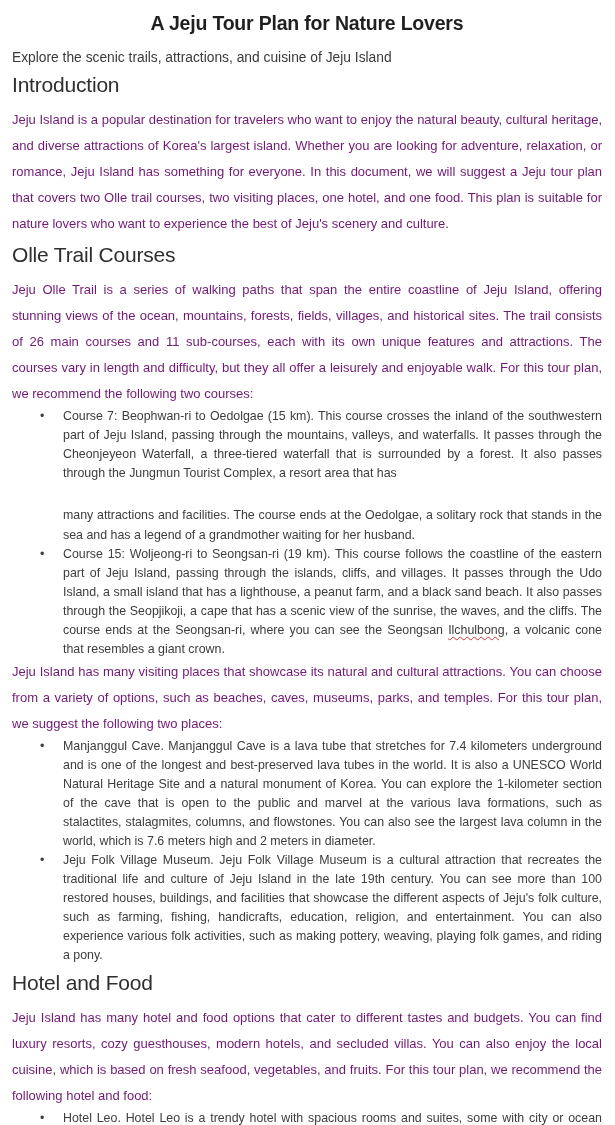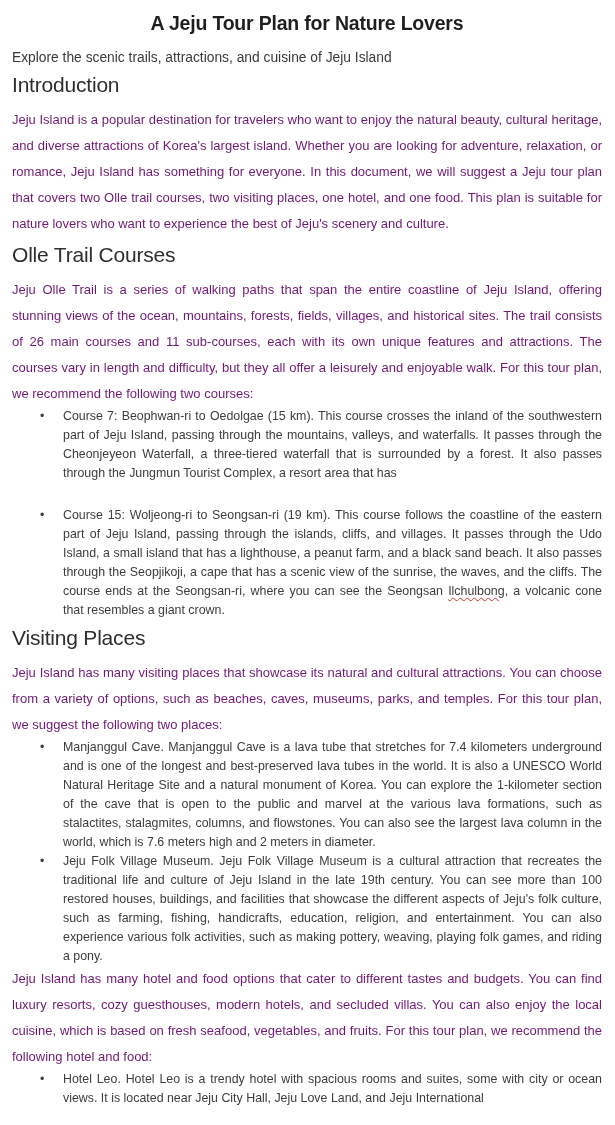--- a/index.html
+++ b/index.html
@@ -105,36 +105,39 @@
 
   <section>
     <h2 class="section-heading">Olle Trail Courses</h2>
     <p class="body-para">Jeju Olle Trail is a series of walking paths that span the entire coastline of Jeju Island, offering stunning views of the ocean, mountains, forests, fields, villages, and historical sites. The trail consists of 26 main courses and 11 sub-courses, each with its own unique features and attractions. The courses vary in length and difficulty, but they all offer a leisurely and enjoyable walk. For this tour plan, we recommend the following two courses:</p>
     <ul class="bullets olle-list">
       <li>
         <span>Course 7: Beophwan-ri to Oedolgae (15 km). This course crosses the inland of the southwestern part of Jeju Island, passing through the mountains, valleys, and waterfalls. It passes through the Cheonjeyeon Waterfall, a three-tiered waterfall that is surrounded by a forest. It also passes through the Jungmun Tourist Complex, a resort area that has</span>
       </li>
     </ul>
     <div class="page-break-gap"></div>
+    <div class="bullet-continuation">
+      <span>many attractions and facilities. The course ends at the Oedolgae, a solitary rock that stands in the sea and has a legend of a grandmother waiting for her husband.</span>
+    </div>
     <ul class="bullets">
       <li>
         <span>Course 15: Woljeong-ri to Seongsan-ri (19 km). This course follows the coastline of the eastern part of Jeju Island, passing through the islands, cliffs, and villages. It passes through the Udo Island, a small island that has a lighthouse, a peanut farm, and a black sand beach. It also passes through the Seopjikoji, a cape that has a scenic view of the sunrise, the waves, and the cliffs. The course ends at the Seongsan-ri, where you can see the Seongsan </span><span class="misspelled">Ilchulbong</span><span>, a volcanic cone that resembles a giant crown.</span>
       </li>
     </ul>
   </section>
 
   <section>
-    <h2 class="section-heading">Visiting Places</h2>
     <p class="body-para">Jeju Island has many visiting places that showcase its natural and cultural attractions. You can choose from a variety of options, such as beaches, caves, museums, parks, and temples. For this tour plan, we suggest the following two places:</p>
     <ul class="bullets">
       <li>Manjanggul Cave. Manjanggul Cave is a lava tube that stretches for 7.4 kilometers underground and is one of the longest and best-preserved lava tubes in the world. It is also a UNESCO World Natural Heritage Site and a natural monument of Korea. You can explore the 1-kilometer section of the cave that is open to the public and marvel at the various lava formations, such as stalactites, stalagmites, columns, and flowstones. You can also see the largest lava column in the world, which is 7.6 meters high and 2 meters in diameter.</li>
       <li>Jeju Folk Village Museum. Jeju Folk Village Museum is a cultural attraction that recreates the traditional life and culture of Jeju Island in the late 19th century. You can see more than 100 restored houses, buildings, and facilities that showcase the different aspects of Jeju's folk culture, such as farming, fishing, handicrafts, education, religion, and entertainment. You can also experience various folk activities, such as making pottery, weaving, playing folk games, and riding a pony.</li>
     </ul>
   </section>
 
   <section>
+    <h2 class="section-heading">Hotel and Food</h2>
     <p class="body-para">Jeju Island has many hotel and food options that cater to different tastes and budgets. You can find luxury resorts, cozy guesthouses, modern hotels, and secluded villas. You can also enjoy the local cuisine, which is based on fresh seafood, vegetables, and fruits. For this tour plan, we recommend the following hotel and food:</p>
     <ul class="bullets hf-list">
       <li>Hotel Leo. Hotel Leo is a trendy hotel with spacious rooms and suites, some with city or ocean views. It is located near Jeju City Hall, Jeju Love Land, and Jeju International</li>
     </ul>
   </section>
 
 </div>
 
 </body></html>

